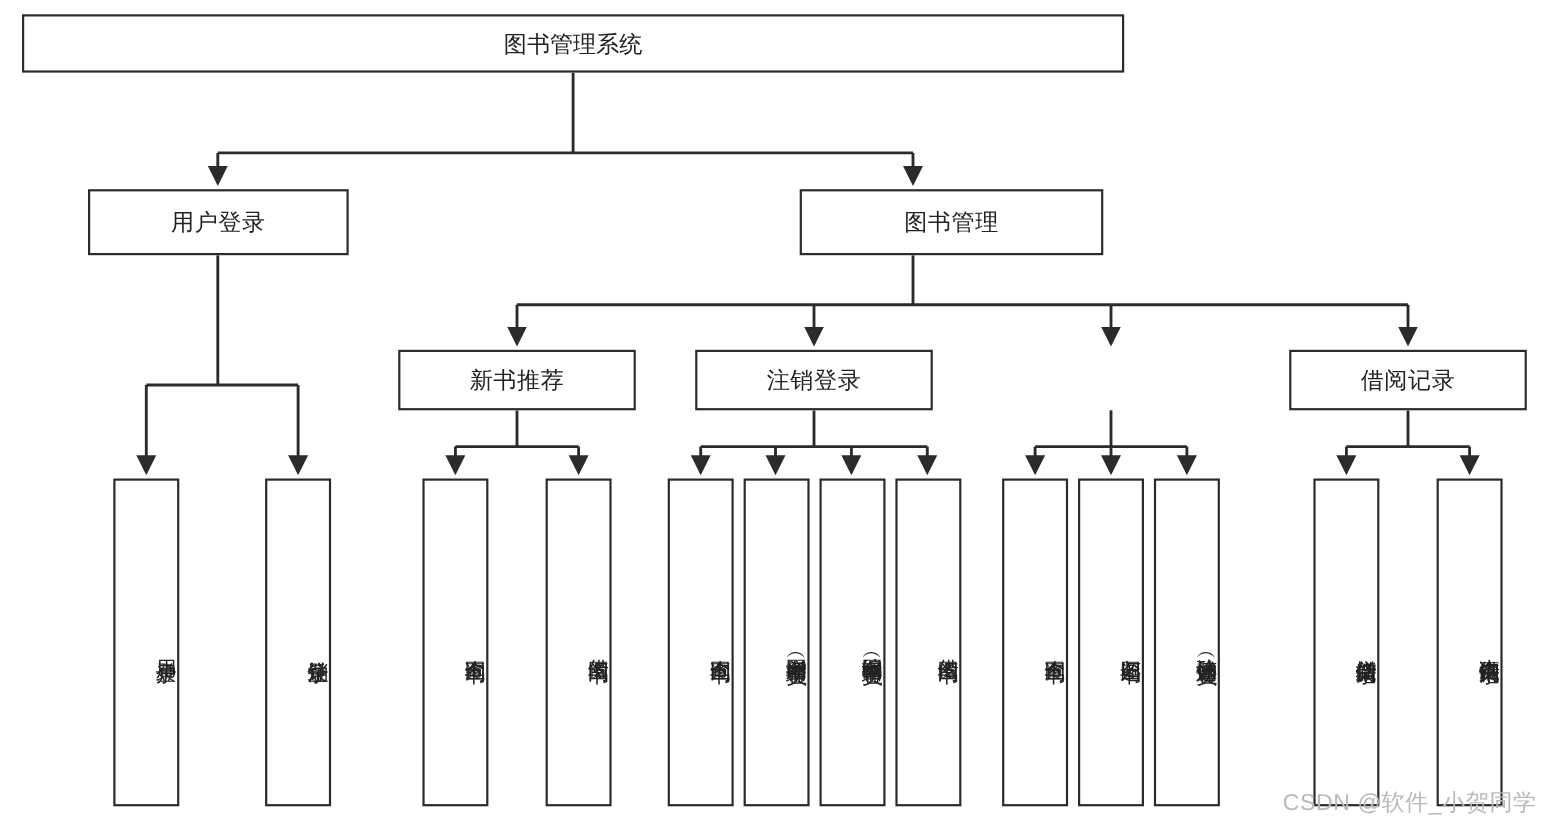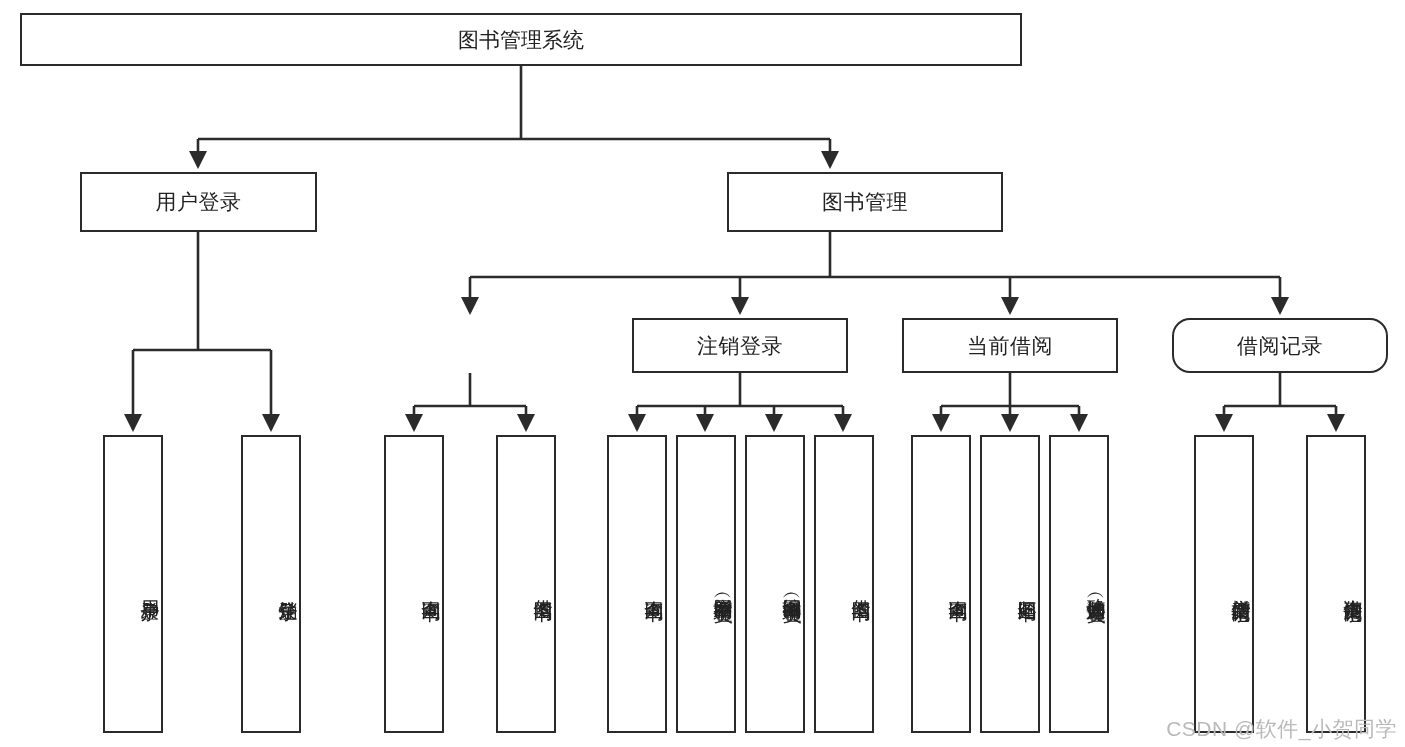--- a/index.html
+++ b/index.html
@@ -135,27 +135,27 @@
     <span>图书管理系统</span>
   </div>
 
   <div class="node h" style="left:80px; top:172px; width:237px; height:60px;">
     <span>用户登录</span>
   </div>
   <div class="node h" style="left:711px; top:172px; width:276px; height:60px;margin-left:16px;">
     <span>图书管理</span>
   </div>
 
+  <div class="node h" style="left:362px; top:318px; width:216px; height:55px;">
+    <span>新书推荐</span>
+  </div>
   <div class="node h" style="left:632px; top:318px; width:216px; height:55px;">
     <span>注销登录</span>
   </div>
-  <div class="node h" style="left:902px; top:318px; width:216px; height:55px;">
-    <span>当前借阅</span>
-  </div>
-  <div class="node h" style="left:1172px; top:318px; width:216px; height:55px;border-radius:18px;">
+  <div class="node h" style="left:1172px; top:318px; width:216px; height:55px;">
     <span>借阅记录</span>
   </div>
 
   <div class="leaf" style="left:103px; top:435px; width:60px; height:298px;">
     <span>用户登录</span>
   </div>
   <div class="leaf" style="left:241px; top:435px; width:60px; height:298px;">
     <span>注销登录</span>
   </div>
 

